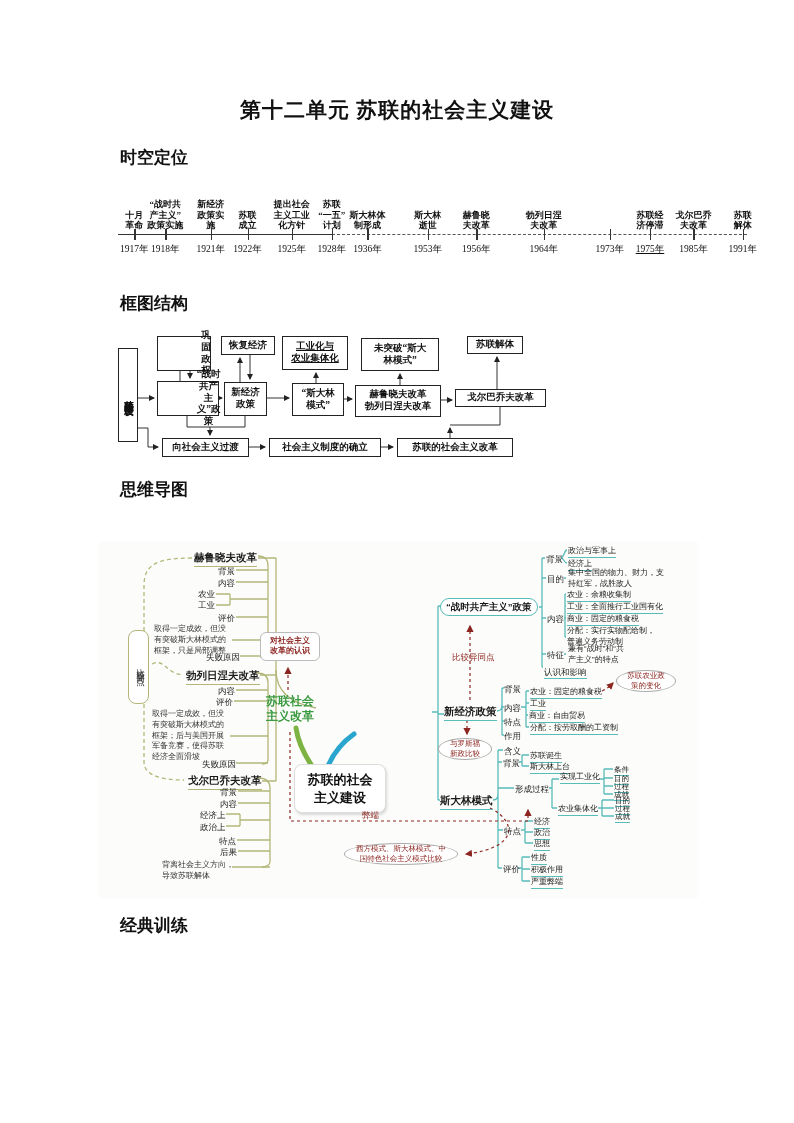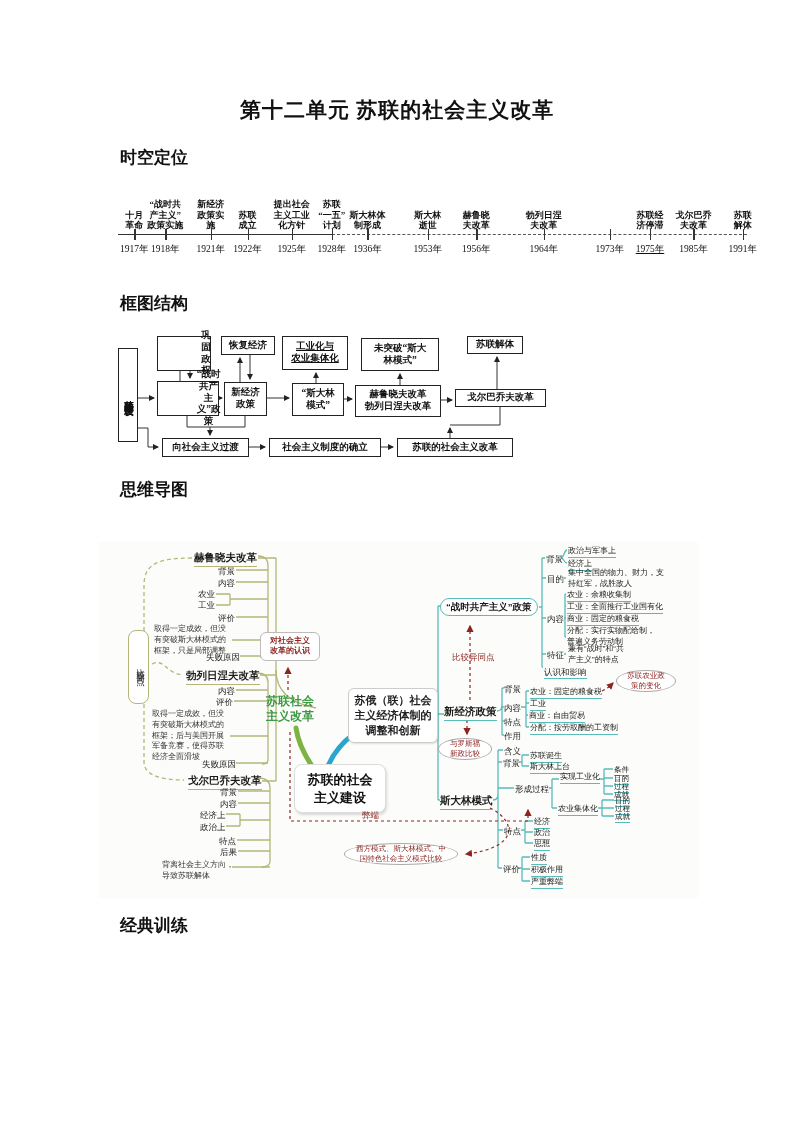--- a/index.html
+++ b/index.html
@@ -65,21 +65,21 @@
                border-radius:6px;padding:3px 2px;}
   .mm-oval{font-size:7.5px;color:#8c2520;text-align:center;background:#fff;border:1px solid #aaa;
            border-radius:50%;display:flex;align-items:center;justify-content:center;line-height:1.3;}
   .mm-vbox{width:15px;height:64px;writing-mode:vertical-rl;letter-spacing:2px;border:1.2px solid #b3b678;
            border-radius:8px;padding:4px 2px;font-size:8.5px;background:#fff;color:#333;text-align:center;}
 </style>
 </head>
 <body>
 
 <div id="page">
-  <div class="doc-title">第十二单元 苏联的社会主义改革</div>
+  <div class="doc-title">第十二单元 苏联的社会主义建设</div>
   <div class="sec-head" id="head-timeline">时空定位</div>
   <div id="timeline">
     <div class="tl-axis solid"></div>
     <div class="tl-axis dash"></div>
   <div class="tl-tick" style="left: 2.5%;"></div>
       <div class="tl-ev" style="left: 2.5%;">十月
 革命</div>
       <div class="tl-yr" style="left: 2.5%;">1917年</div>
       <div class="tl-tick" style="left: 7.3%;"></div>
       <div class="tl-ev" style="left: 7.3%;">“战时共
@@ -276,23 +276,20 @@
       <div class="mm mm-note" style="left: 64px; top: 318px; width: 82px;">背离社会主义方向，
 导致苏联解体</div>
       <div class="mm mm-vbox" style="left: 30px; top: 88px;">比较异同点</div>
       <div class="mm mm-note-box" style="left: 162px; top: 90px; width: 54px; font-weight: bold;">对社会主义
 改革的认识</div>
       <div class="mm mm-green" style="left: 166px; top: 152px; width: 52px;">苏联社会
 主义改革</div>
       <div class="mm mm-center" style="left: 196px; top: 222px; width: 82px;">苏联的社会
 主义建设</div>
       <div class="mm mm-red-sm" style="left: 264px; top: 268px;">弊端</div>
-      <div class="mm mm-rbox" style="left: 250px; top: 146px; width: 84px;">苏俄（联）社会
-主义经济体制的
-调整和创新</div>
       <div class="mm mm-oval" style="left: 246px; top: 301px; width: 112px;">西方模式、斯大林模式、中
 国特色社会主义模式比较</div>
       <div class="mm mm-capsule" style="left: 342px; top: 56px;">“战时共产主义”政策</div>
       <div class="mm mm-red-sm" style="left: 354px; top: 110px;">比较异同点</div>
       <div class="mm mm-title-teal" style="left: 346px; top: 163px;">新经济政策</div>
       <div class="mm mm-oval" style="left: 340px; top: 196px; width: 52px;">与罗斯福
 新政比较</div>
       <div class="mm mm-title-teal" style="left: 342px; top: 252px;">斯大林模式</div>
       <div class="mm mm-cat" style="left: 448px; top: 12px;">背景</div>
       <div class="mm mm-rleaf" style="left: 470px; top: 4px;">政治与军事上</div>

